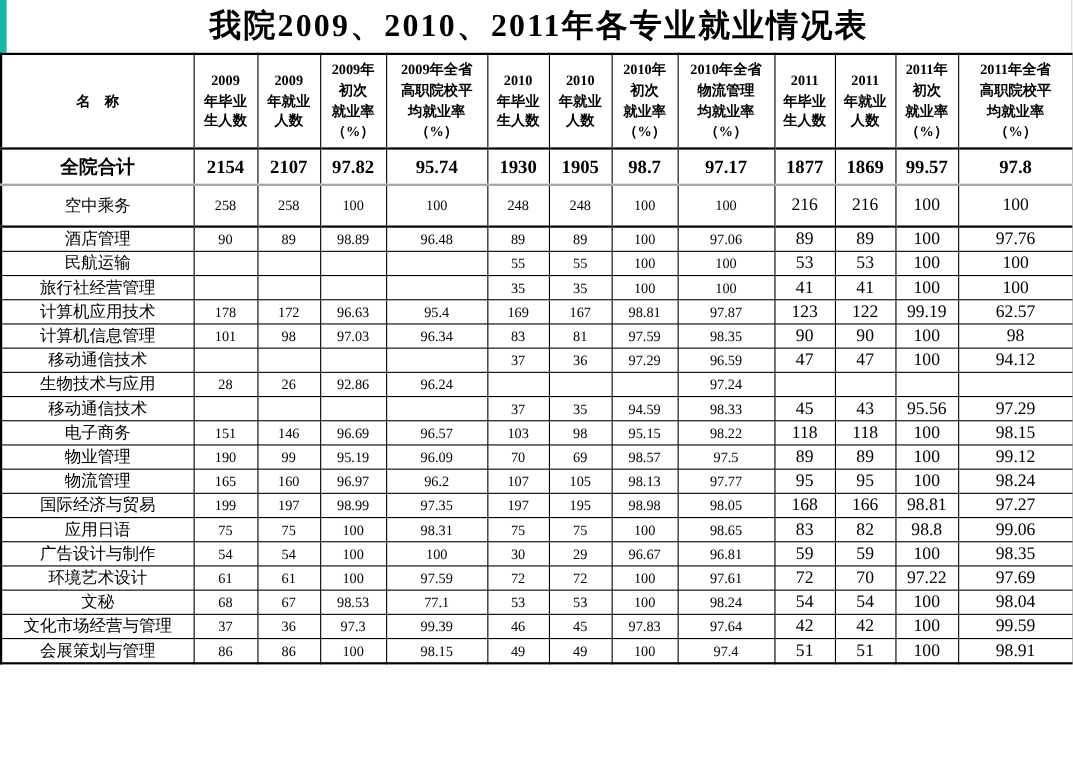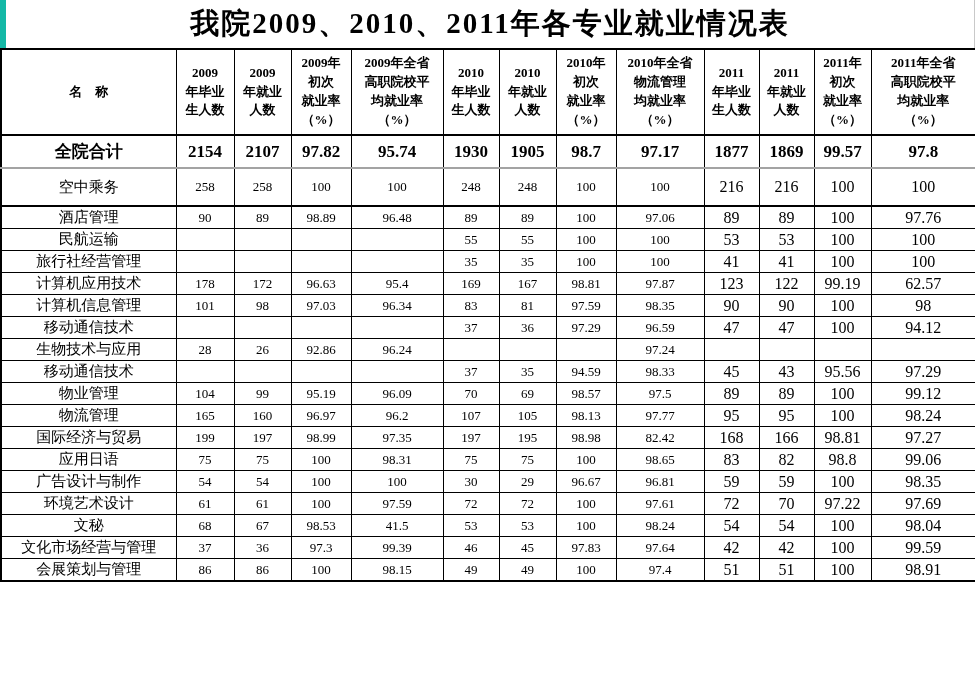--- a/index.html
+++ b/index.html
@@ -255,22 +255,37 @@
         <td class="small">37</td>
         <td class="small">35</td>
         <td class="small">94.59</td>
         <td class="small">98.33</td>
         <td class="big">45</td>
         <td class="big">43</td>
         <td class="big">95.56</td>
         <td class="big">97.29</td>
       </tr>
       <tr>
+        <td class="label">电子商务</td>
+        <td class="small">151</td>
+        <td class="small">146</td>
+        <td class="small">96.69</td>
+        <td class="small">96.57</td>
+        <td class="small">103</td>
+        <td class="small">98</td>
+        <td class="small">95.15</td>
+        <td class="small">98.22</td>
+        <td class="big">118</td>
+        <td class="big">118</td>
+        <td class="big">100</td>
+        <td class="big">98.15</td>
+      </tr>
+      <tr>
         <td class="label">物业管理</td>
-        <td class="small">104</td>
+        <td class="small">190</td>
         <td class="small">99</td>
         <td class="small">95.19</td>
         <td class="small">96.09</td>
         <td class="small">70</td>
         <td class="small">69</td>
         <td class="small">98.57</td>
         <td class="small">97.5</td>
         <td class="big">89</td>
         <td class="big">89</td>
         <td class="big">100</td>
@@ -293,21 +308,21 @@
       </tr>
       <tr>
         <td class="label">国际经济与贸易</td>
         <td class="small">199</td>
         <td class="small">197</td>
         <td class="small">98.99</td>
         <td class="small">97.35</td>
         <td class="small">197</td>
         <td class="small">195</td>
         <td class="small">98.98</td>
-        <td class="small">82.42</td>
+        <td class="small">98.05</td>
         <td class="big">168</td>
         <td class="big">166</td>
         <td class="big">98.81</td>
         <td class="big">97.27</td>
       </tr>
       <tr>
         <td class="label">应用日语</td>
         <td class="small">75</td>
         <td class="small">75</td>
         <td class="small">100</td>
@@ -349,21 +364,21 @@
         <td class="big">72</td>
         <td class="big">70</td>
         <td class="big">97.22</td>
         <td class="big">97.69</td>
       </tr>
       <tr>
         <td class="label">文秘</td>
         <td class="small">68</td>
         <td class="small">67</td>
         <td class="small">98.53</td>
-        <td class="small">41.5</td>
+        <td class="small">77.1</td>
         <td class="small">53</td>
         <td class="small">53</td>
         <td class="small">100</td>
         <td class="small">98.24</td>
         <td class="big">54</td>
         <td class="big">54</td>
         <td class="big">100</td>
         <td class="big">98.04</td>
       </tr>
       <tr>

